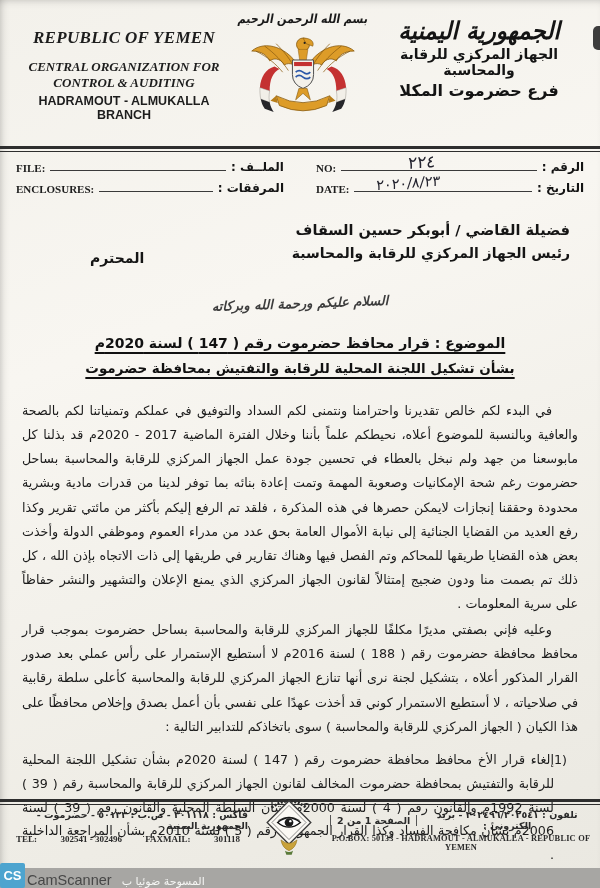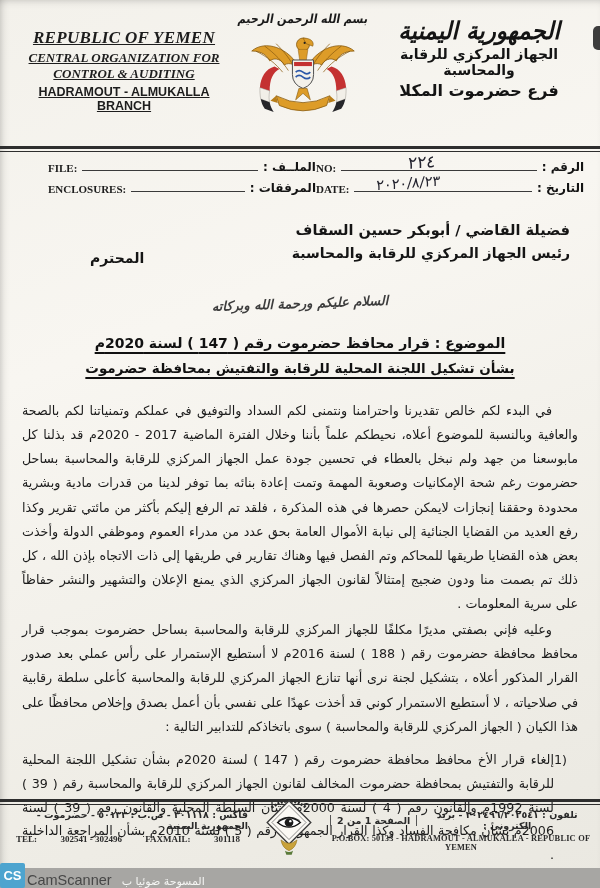--- a/index.html
+++ b/index.html
@@ -2,36 +2,36 @@
 <html lang="ar"><head>
 <meta charset="utf-8">
 <style>
   html,body{margin:0;padding:0;}
   body{width:600px;height:888px;background:#c9c7c2;font-family:"DejaVu Sans",sans-serif;}
   .page{position:relative;width:600px;height:888px;overflow:hidden;color:#222;
         background:linear-gradient(160deg,#f3f1eb 0%,#f8f6f1 35%,#efede6 75%,#eae8e1 100%);
         box-shadow:inset 6px 0 10px -6px rgba(0,0,0,.25), inset 0 6px 10px -6px rgba(0,0,0,.18);}
   
   .header{display:flex;padding:8px 12px 0 12px;height:138px;}
-  .lh-en{width:224px;text-align:center;padding-top:20px;color:#1d1d1d;text-decoration:underline;}
+  .lh-en{width:224px;text-align:center;padding-top:20px;color:#1d1d1d;}
   .lh-en .l1{font:italic 700 17px "Liberation Serif",serif;letter-spacing:.3px;}
   .lh-en .l2{font:700 13.5px "Liberation Sans",sans-serif;margin-top:2px;}
-  .lh-en .l3{font:italic 700 13px "Liberation Serif",serif;margin-top:2px;}
+  .lh-en .l3{font:italic 700 13px "Liberation Serif",serif;margin-top:11px;}
   .lh-en .l4{font:italic 700 13px "Liberation Serif",serif;}
   .lh-en .l5{font:700 12.5px "Liberation Sans",sans-serif;margin-top:3px;}
   .lh-center{flex:1;text-align:center;}
   .bismillah{font-size:11px;font-weight:700;color:#1a1a1a;transform:skewX(-10deg) scaleY(1.15);margin:4px 0 2px;}
   .lh-ar{width:218px;text-align:center;direction:rtl;padding-top:10px;color:#141414;}
   .lh-ar .a1{font-size:23px;font-weight:700;font-style:italic;transform:scaleY(1.05);}
   .lh-ar .a2{font-size:15px;font-weight:700;margin-top:4px;}
   .lh-ar .a3{font-size:14px;font-weight:700;margin-top:2px;}
   .lh-ar .a4{font-size:16px;font-weight:700;margin-top:3px;letter-spacing:3px;}
   .double-rule{height:2px;border-top:3px solid #2e2e2e;border-bottom:1.5px solid #2e2e2e;}
   
-  .ref-row{display:flex;justify-content:flex-end;padding:8px 16px 2px 16px;height:46px;}
+  .ref-row{display:flex;justify-content:space-between;padding:8px 16px 2px 16px;height:46px;}
   .ref-col{width:268px;}
   .ref-line{display:flex;align-items:flex-end;font-size:11px;position:relative;margin-bottom:7px;}
   .ref-en{font:700 11px "Liberation Serif",serif;color:#1d1d1d;white-space:nowrap;}
   .ref-fill{flex:1;border-bottom:1.2px solid #3a3a3a;margin:0 5px 3px 5px;position:relative;}
   .ref-ar{font-size:12px;font-weight:700;direction:rtl;white-space:nowrap;color:#141414;}
   .hand{position:absolute;font-weight:400;color:#23232e;transform:rotate(-4deg) skewX(-6deg);direction:ltr;}
   .hand-no{left:34%;top:-18px;font-size:17px;letter-spacing:2px;}
   .hand-date{left:12%;top:-16px;font-size:14.5px;letter-spacing:1px;}
   
   .addressee{position:relative;direction:rtl;padding:14px 30px 0 0;height:64px;}

